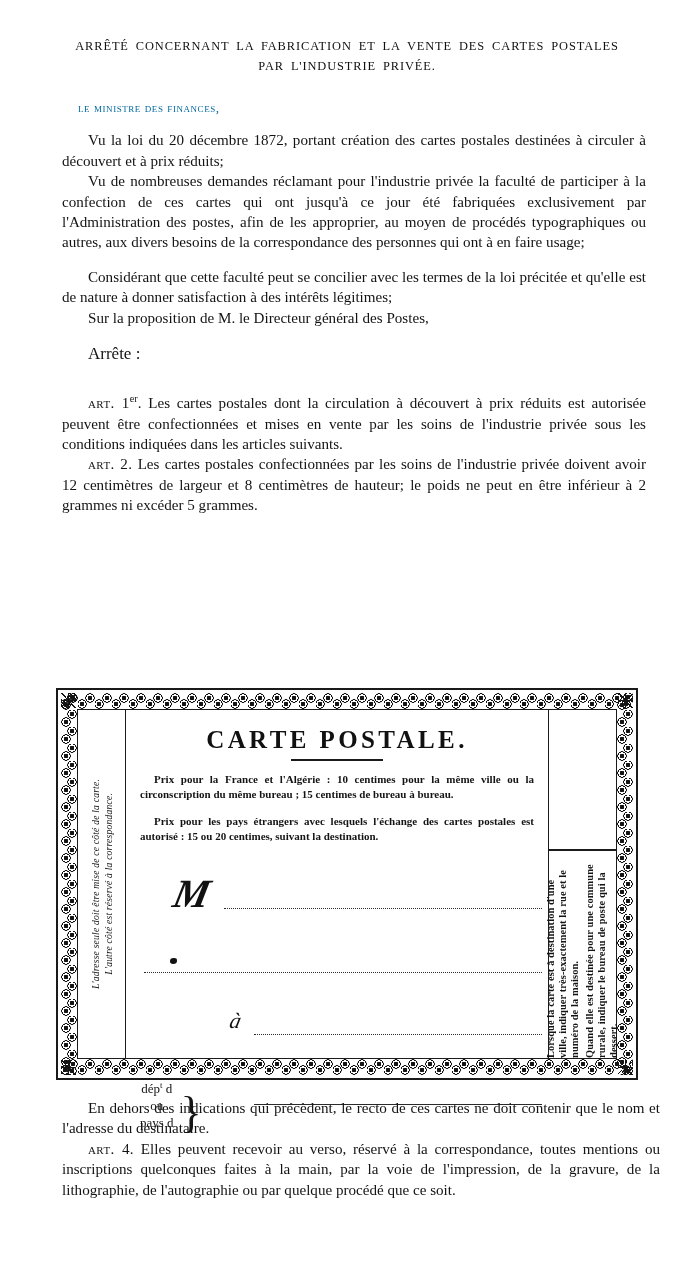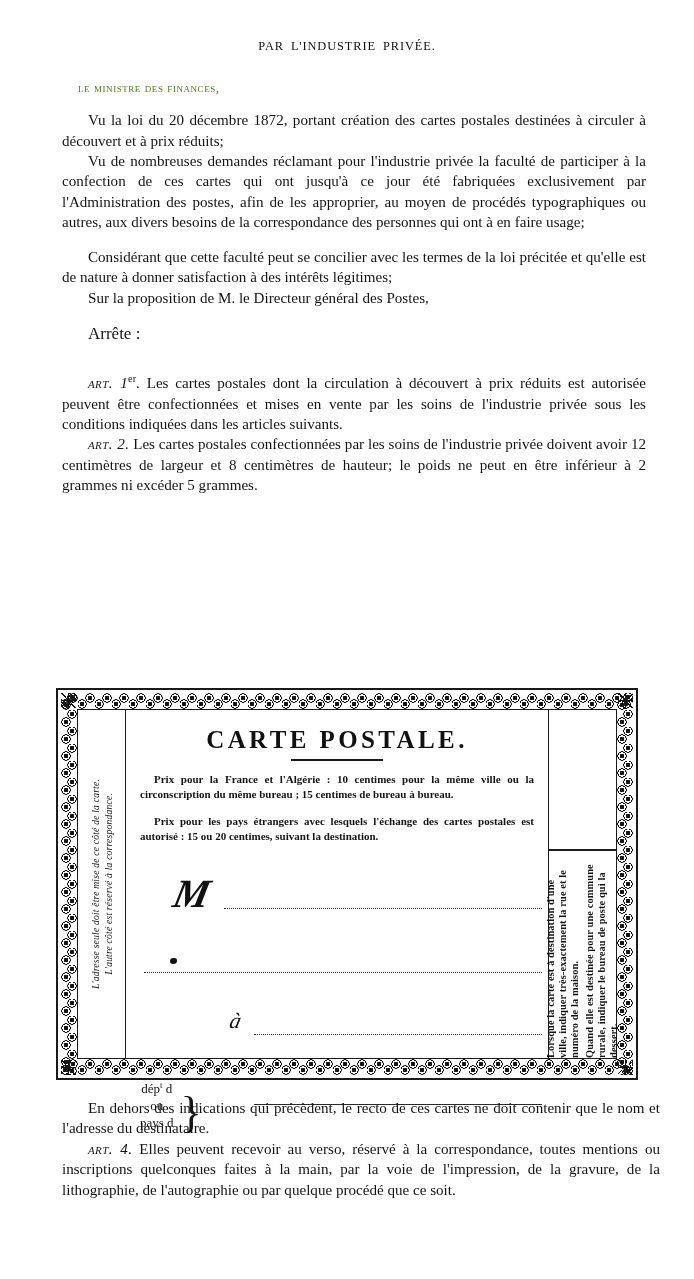--- a/index.html
+++ b/index.html
@@ -37,21 +37,21 @@
   }
   .doc-title .l1 { display:block; }
   .doc-title .l2 { display:block; }
 
   .signatory {
     margin: 24px 0 0 78px;
     font-size: 13.4px;
     letter-spacing: 0.55px;
     font-variant: small-caps;
     text-transform: lowercase;
-    color: #4d7c0f;
+    color: #0369a1;
   }
   .signatory::first-letter { font-size: 1em; }
 
   
   .body-wrap {
     margin: 0 48px 0 62px;
   }
   p.para {
     margin: 0;
     font-size: 15.1px;
@@ -64,21 +64,20 @@
   p.spaced-before { margin-top: 14px; }
   .arrete-line {
     margin: 16px 0 0 0;
     text-indent: 26px;
     font-size: 17px;
   }
   .art-label {
     font-variant: small-caps;
     text-transform: lowercase;
     letter-spacing: 0.4px;
-    font-style: italic;
   }
   sup { font-size: 0.68em; vertical-align: super; }
 
   
   .card-figure {
     position: absolute;
     left: 56px;
     top: 688px;
     width: 582px;
     height: 392px;
@@ -314,20 +313,21 @@
     left: 62px; right: 34px;
     top: 1098px;
   }
 </style>
 </head>
 <body>
 
 <div class="page">
 
   <div class="doc-title">
+    <span class="l1">Arrêté concernant la fabrication et la vente des cartes postales</span>
     <span class="l2">par l'industrie privée.</span>
   </div>
 
   <div class="signatory">Le Ministre des finances,</div>
 
   <div class="body-wrap">
 
     <p class="para spaced-before">Vu la loi du 20 décembre 1872, portant création des cartes postales destinées à circuler à découvert et à prix réduits;</p>
     <p class="para">Vu de nombreuses demandes réclamant pour l'industrie privée la faculté de participer à la confection de ces cartes qui ont jusqu'à ce jour été fabriquées exclusivement par l'Administration des postes, afin de les approprier, au moyen de procédés typographiques ou autres, aux divers besoins de la correspondance des personnes qui ont à en faire usage;</p>
     <p class="para spaced-before">Considérant que cette faculté peut se concilier avec les termes de la loi précitée et qu'elle est de nature à donner satisfaction à des intérêts légitimes;</p>

